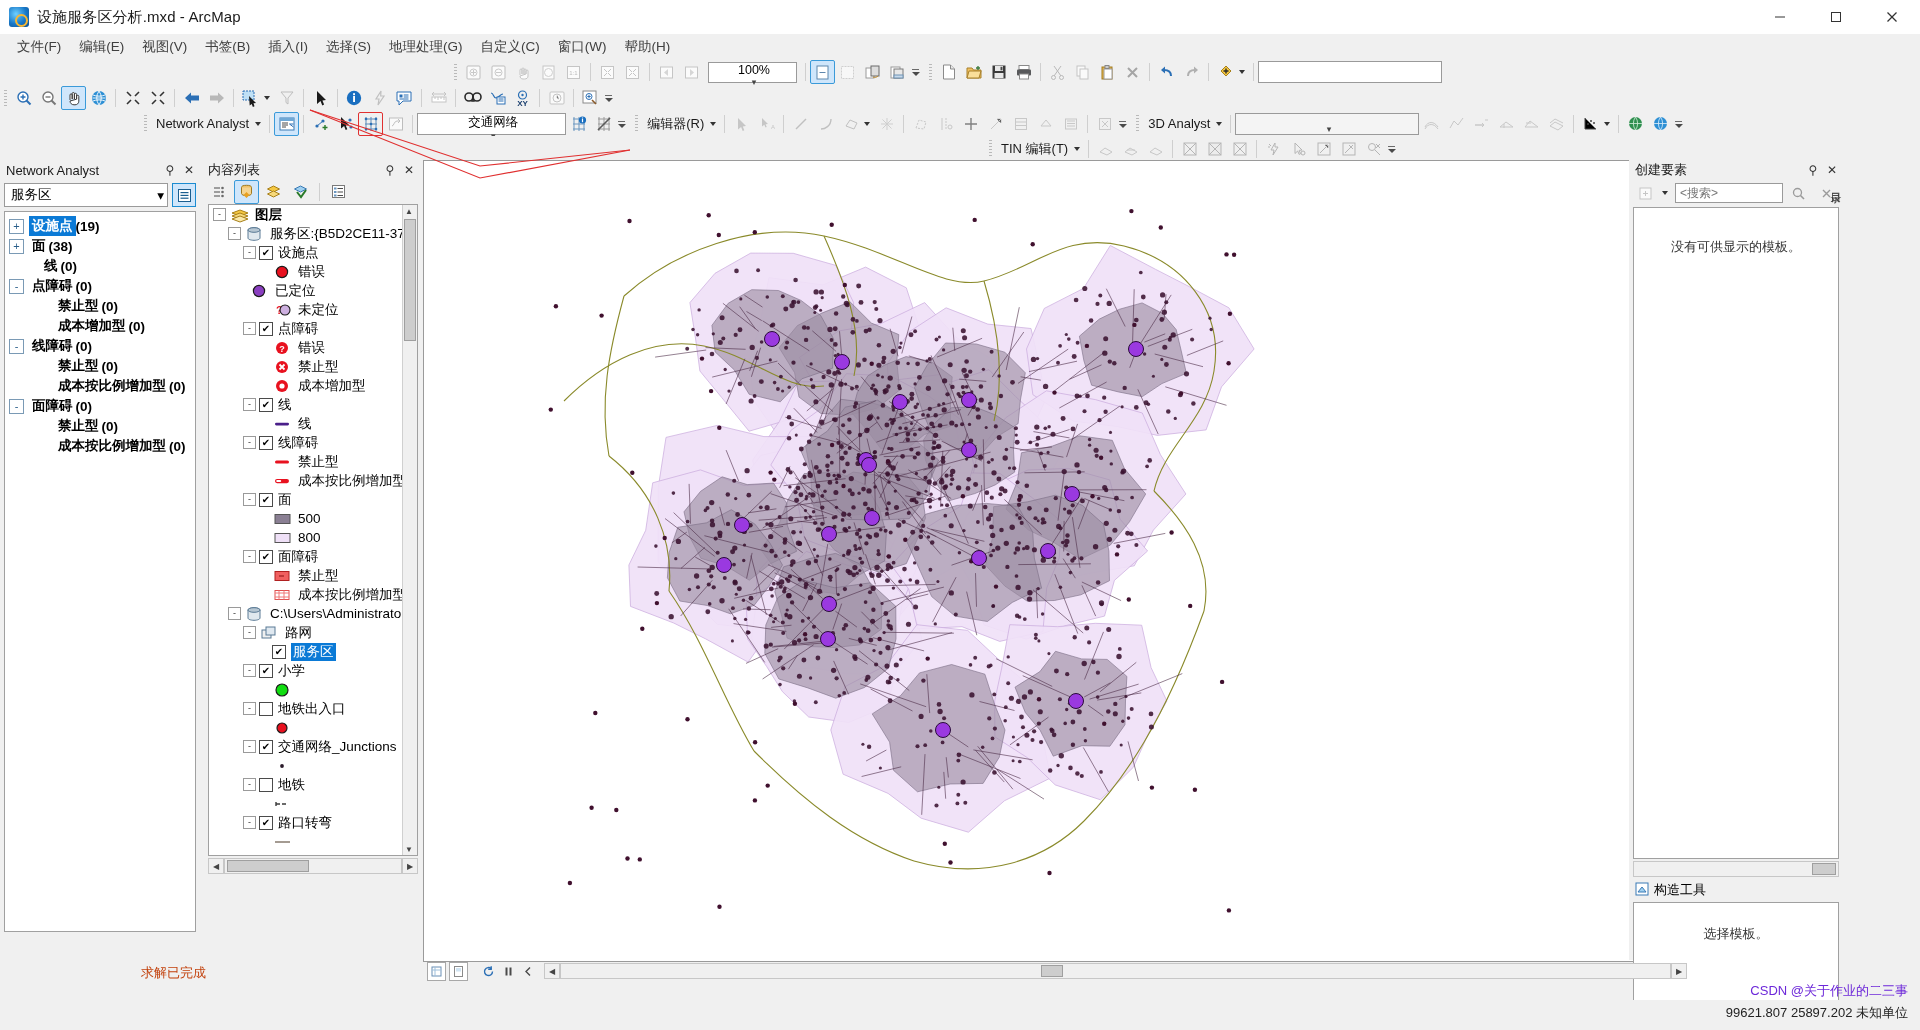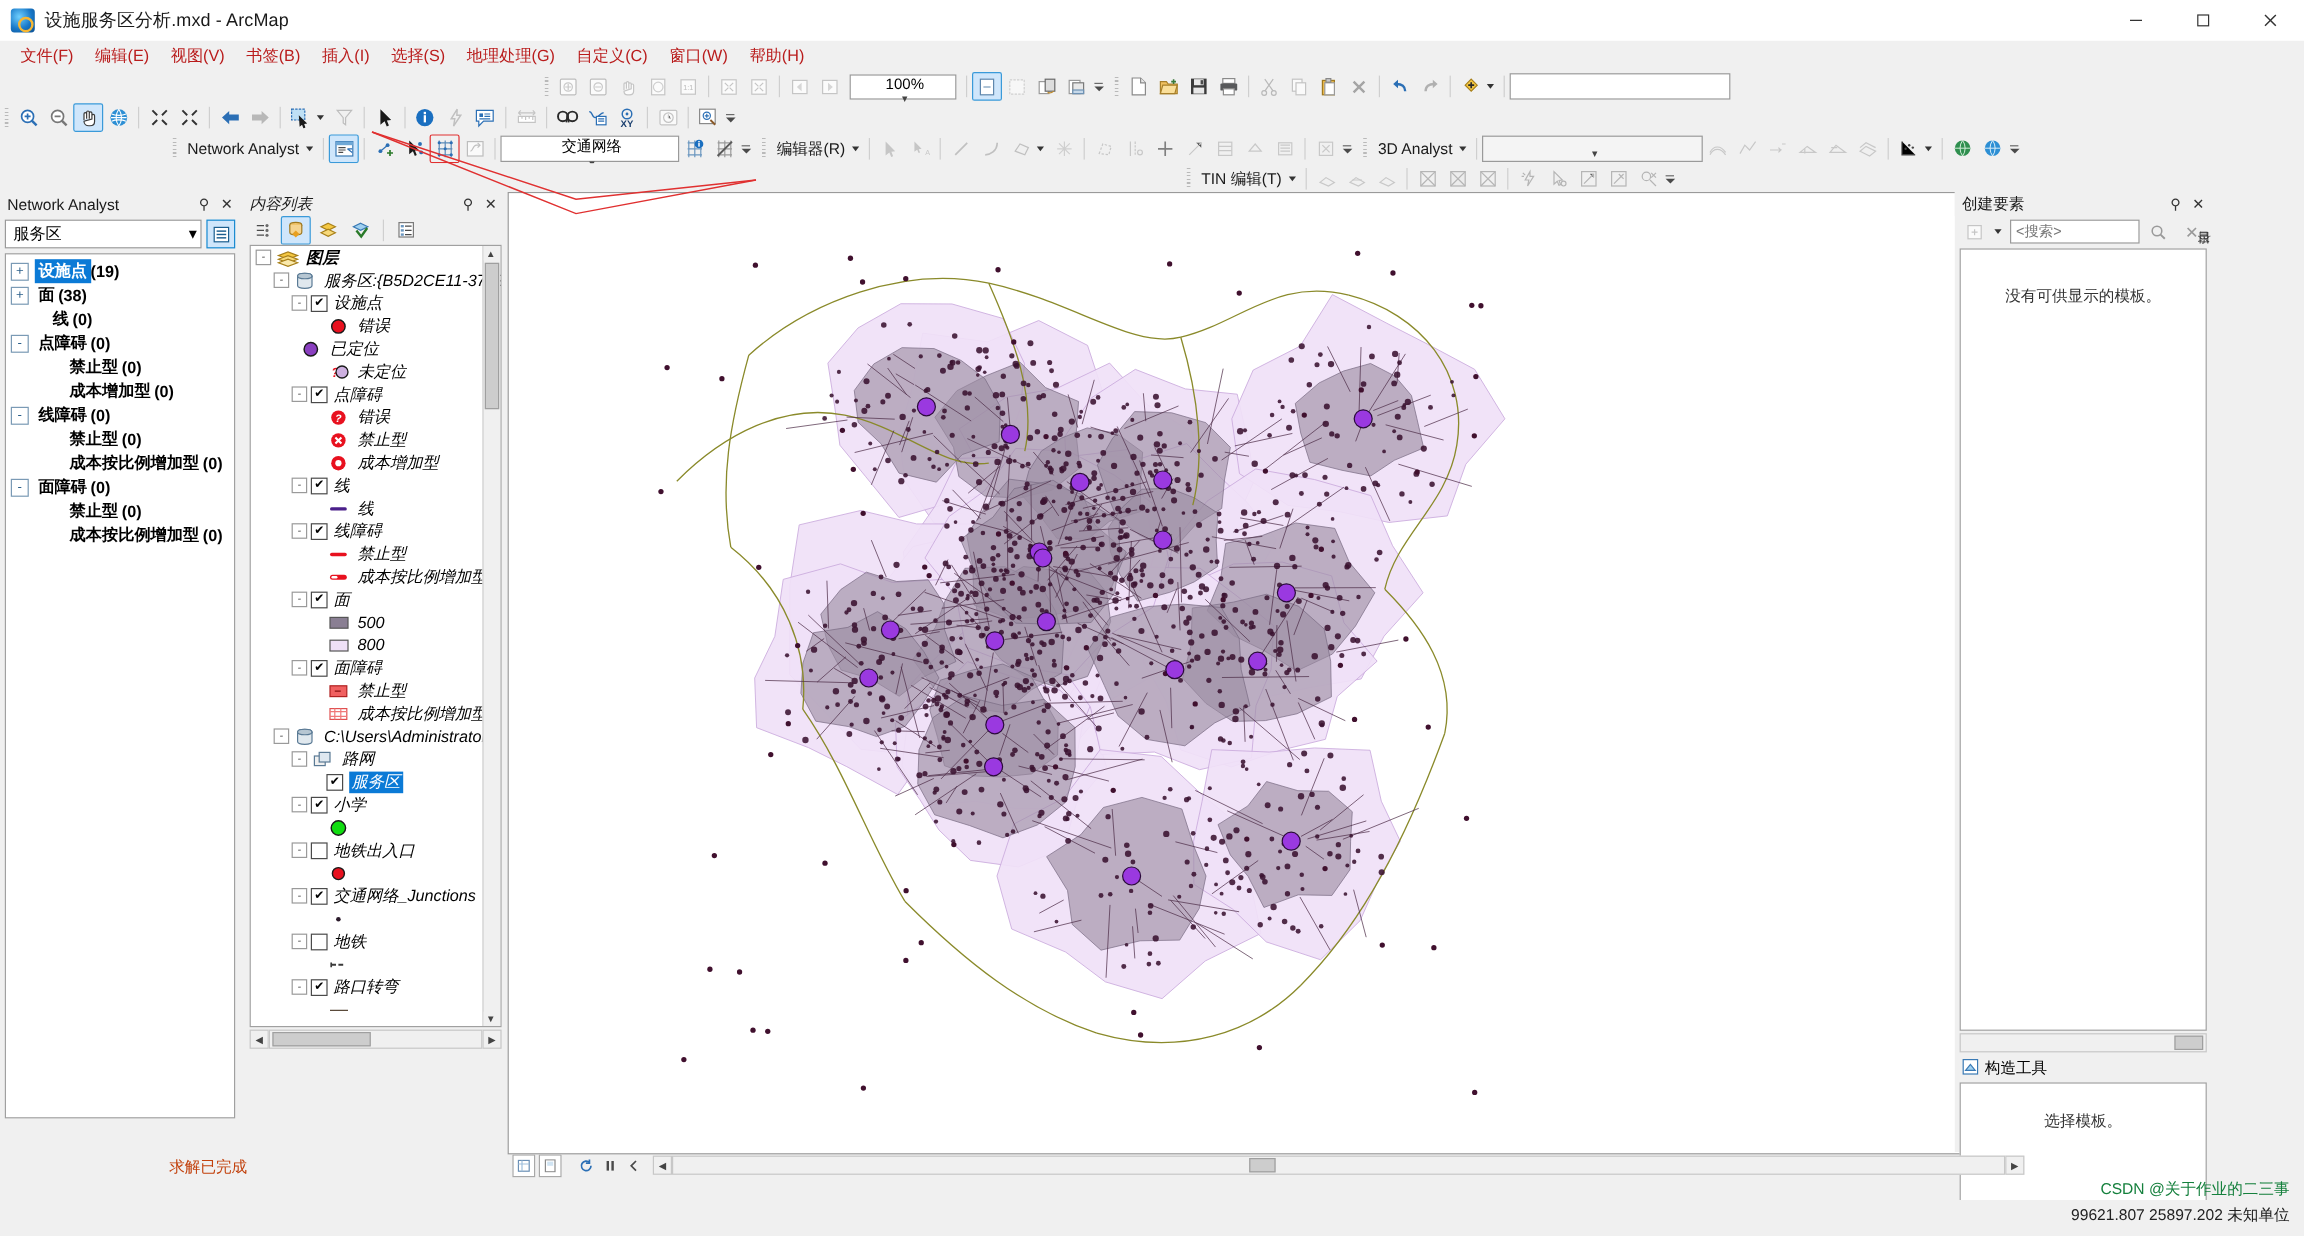--- a/index.html
+++ b/index.html
@@ -20,21 +20,21 @@
   .titlebar .app-icon:after{content:"";position:absolute;right:1px;bottom:0px;width:9px;height:9px;
             border-radius:50%;border:2px solid #f7b733;background:transparent;}
   .title-text{font-size:15px;color:#1a1a1a;letter-spacing:.1px;}
   .win-btns{position:absolute;right:0;top:0;height:34px;display:flex;}
   .win-btn{width:56px;height:34px;display:flex;align-items:center;justify-content:center;
            font-size:16px;color:#333;}
   .win-btn svg{display:block;}
 
   
   .menubar{height:24px;display:flex;align-items:center;background:#f0f0f0;padding-left:8px;}
-  .menu-item{padding:3px 9px;font-size:13.5px;color:#b91c1c;white-space:nowrap;}
+  .menu-item{padding:3px 9px;font-size:13.5px;color:#404040;white-space:nowrap;}
 
   
   .tbrow{height:25px;display:flex;align-items:center;background:#f0f0f0;position:relative;}
   .grip{width:3px;height:17px;margin:0 4px;
         background:repeating-linear-gradient(to bottom,#b9b9b9 0 1px,transparent 1px 3px);}
   .tbsep{width:1px;height:18px;background:#cfcfcf;margin:0 4px;}
   .tbtn{width:23px;height:22px;display:flex;align-items:center;justify-content:center;
         position:relative;border:1px solid transparent;border-radius:2px;}
   .tbtn.active{background:#cfe6fb;border:1px solid #3a9ad9;}
   .tbtn.redbox{border:1px solid #e03030;}
@@ -75,21 +75,21 @@
            padding-left:4px;white-space:nowrap;}
   .na-exp{width:13px;height:13px;border:1px solid #7a9ab5;background:#fff;margin-right:5px;
           display:flex;align-items:center;justify-content:center;font-size:11px;line-height:1;
           color:#2b5f8a;font-weight:normal;flex:0 0 auto;}
   .na-exp.none{border:none;background:transparent;}
   .na-label.sel{background:#0b7ad6;color:#fff;padding:1px 3px;}
   .na-label{padding:1px 3px;}
   .na-count{font-weight:bold;}
 
   
-  #toc-panel{left:202px;top:0;width:218px;height:800px;background:#f0f0f0;border:none;font-style:italic;}
+  #toc-panel{left:202px;top:0;width:218px;height:800px;background:#f0f0f0;border:none;}
   #toc-tools{height:23px;display:flex;align-items:center;padding-left:5px;gap:2px;background:#f0f0f0;}
   #toc-tree{margin:1px 2px 0 6px;background:#fff;border:1px solid #a0a0a0;height:650px;
             position:relative;overflow:hidden;}
   .toc-row{display:flex;align-items:center;height:19px;font-size:13.5px;white-space:nowrap;}
   .toc-exp{width:11px;height:11px;border:1px solid #9a9a9a;background:#fff;margin-right:3px;
            display:flex;align-items:center;justify-content:center;font-size:9px;line-height:1;
            color:#333;flex:0 0 auto;}
   .toc-exp.blank{border:none;background:transparent;}
   .toc-chk{width:12px;height:12px;border:1px solid #4a4a4a;background:#fff;margin-right:5px;
            display:flex;align-items:center;justify-content:center;font-size:10px;line-height:1;
@@ -120,21 +120,21 @@
 
   
   .statusrow{position:absolute;left:0;top:800px;width:1920px;height:26px;display:flex;align-items:center;}
   #na-status{width:200px;font-size:13px;padding-left:6px;color:#c2410c;text-align:right;}
   .hscroll{height:14px;background:#f0f0f0;border:1px solid #c7c7c7;position:relative;}
   .hthumb{position:absolute;top:1px;height:10px;background:#cdcdcd;border:1px solid #9f9f9f;}
   .arrowbox{width:14px;height:14px;background:#f0f0f0;border:1px solid #c7c7c7;
             display:flex;align-items:center;justify-content:center;font-size:8px;color:#444;}
   .statusbar{position:absolute;left:0;top:1000px;width:1920px;height:30px;background:#f0f0f0;}
   #coords{position:absolute;right:12px;top:4px;font-size:13px;color:#222;}
-  #watermark{position:absolute;right:12px;top:-18px;font-size:13px;color:#15803d;}
+  #watermark{position:absolute;right:12px;top:-18px;font-size:13px;color:#6d28d9;}
 
   .dataview-bar{position:absolute;left:423px;top:800px;width:1260px;height:22px;
                 display:flex;align-items:center;gap:3px;padding-left:4px;}
   .dvbtn{width:17px;height:17px;border:1px solid #a8a8a8;background:#fff;
          display:flex;align-items:center;justify-content:center;font-size:9px;color:#333;}
   .vscroll{position:absolute;right:0;top:0;width:14px;height:100%;background:#f0f0f0;border-left:1px solid #d0d0d0;}
   .vthumb{position:absolute;left:1px;width:10px;background:#cdcdcd;border:1px solid #9f9f9f;}
 
   
   #callout{position:absolute;left:290px;top:88px;width:420px;height:140px;pointer-events:none;}

